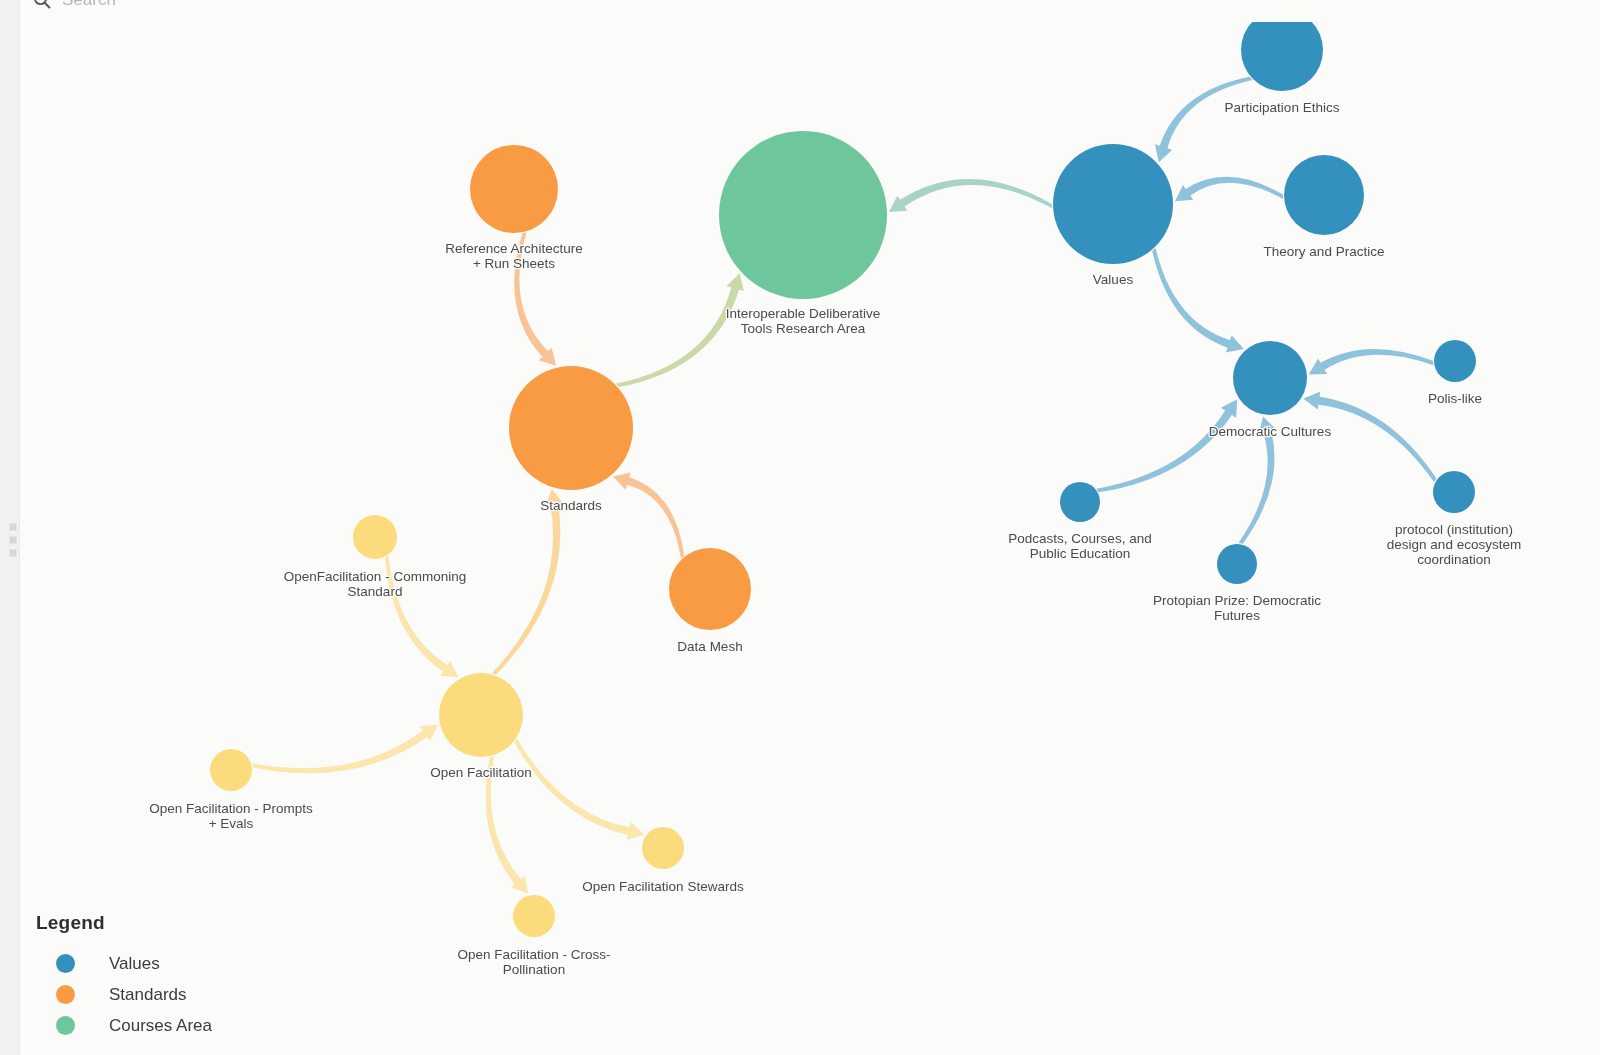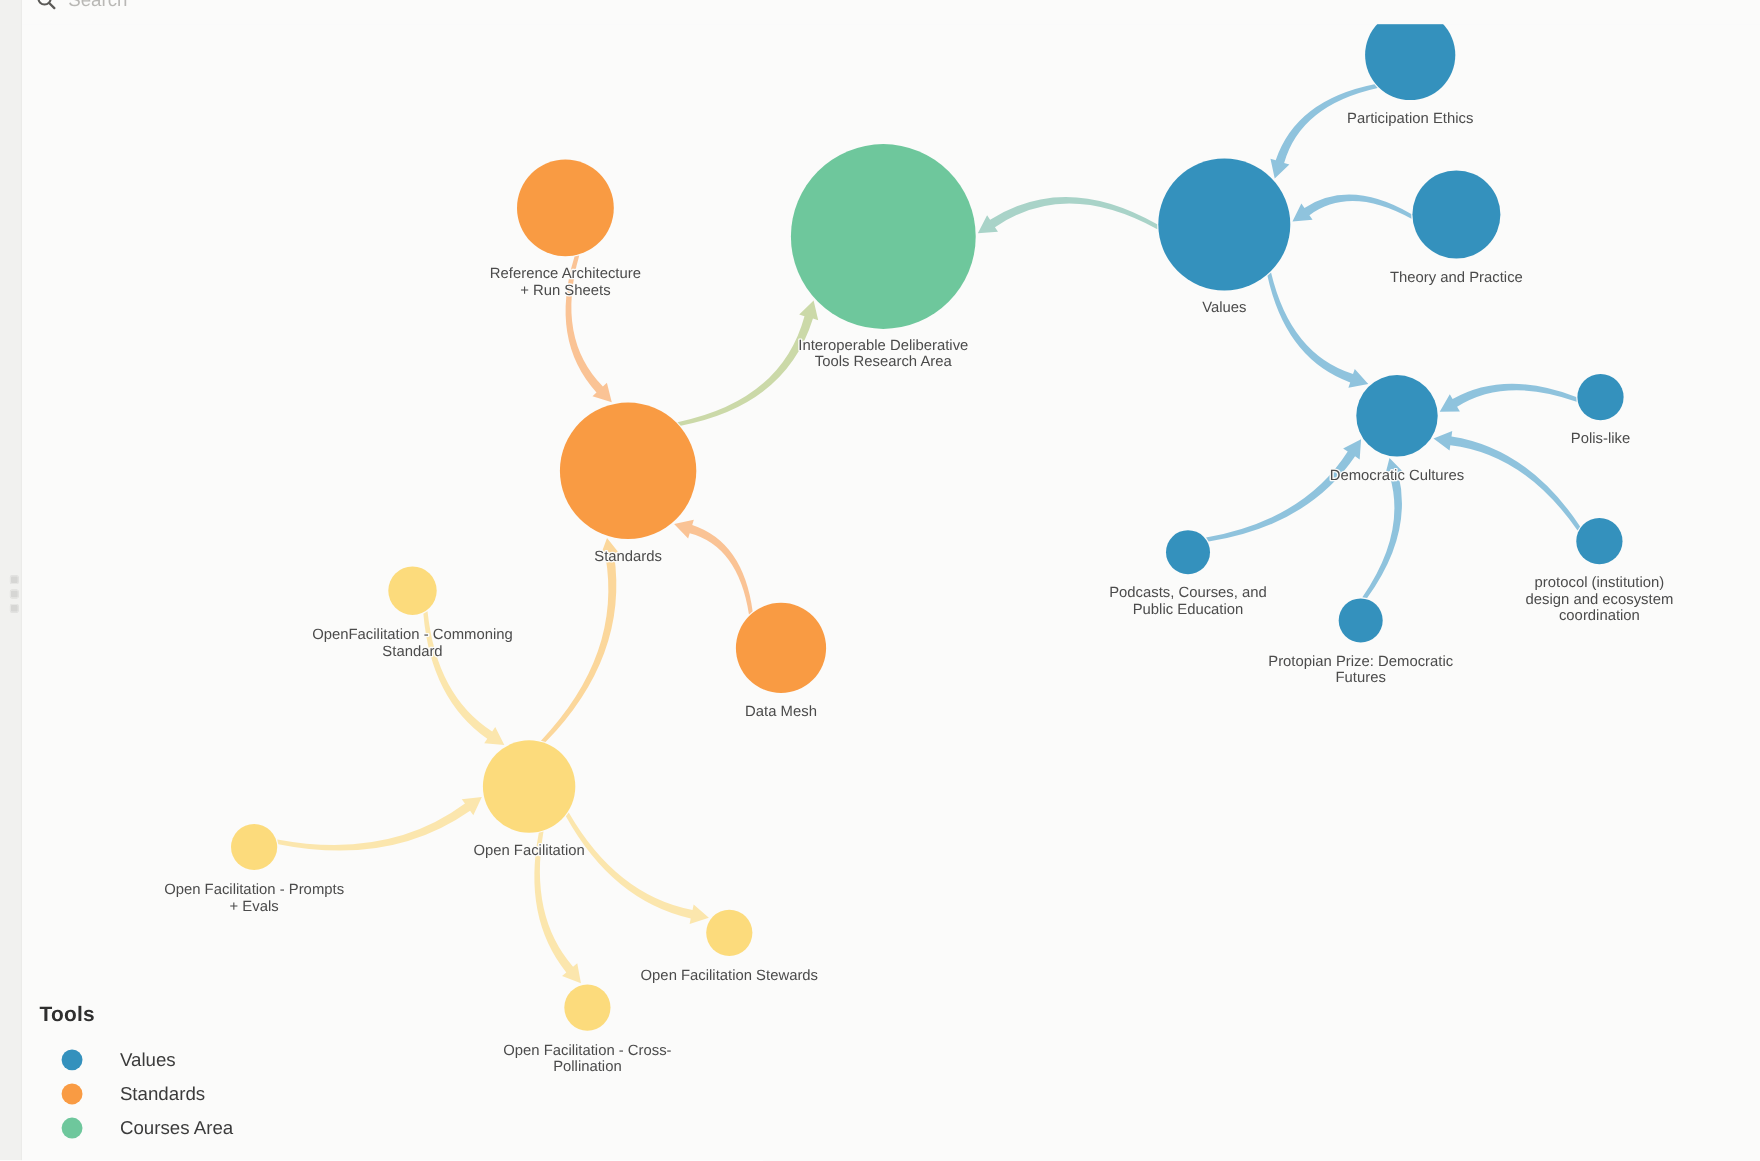--- a/index.html
+++ b/index.html
@@ -177,21 +177,21 @@
           <text class="node-label" x="690" y="651"><tspan x="690" dy="0">Data Mesh</tspan></text>
           <text class="node-label" x="461" y="777"><tspan x="461" dy="0">Open Facilitation</tspan></text>
           <text class="node-label" x="355" y="581"><tspan x="355" dy="0">OpenFacilitation - Commoning</tspan><tspan x="355" dy="15">Standard</tspan></text>
           <text class="node-label" x="211" y="813"><tspan x="211" dy="0">Open Facilitation - Prompts</tspan><tspan x="211" dy="15">+ Evals</tspan></text>
           <text class="node-label" x="643" y="891"><tspan x="643" dy="0">Open Facilitation Stewards</tspan></text>
           <text class="node-label" x="514" y="959"><tspan x="514" dy="0">Open Facilitation - Cross-</tspan><tspan x="514" dy="15">Pollination</tspan></text>
         </g>
     </svg>
 
     <div class="legend">
-      <div class="legend-title">Tools</div>
+      <div class="legend-title">Legend</div>
       <div id="legend-rows">
           <div class="legend-row">
             <span class="legend-dot" style="background: rgb(52, 145, 189);"></span>
             <span class="legend-label">Values</span>
           </div>
           <div class="legend-row">
             <span class="legend-dot" style="background: rgb(249, 155, 67);"></span>
             <span class="legend-label">Standards</span>
           </div>
           <div class="legend-row">

